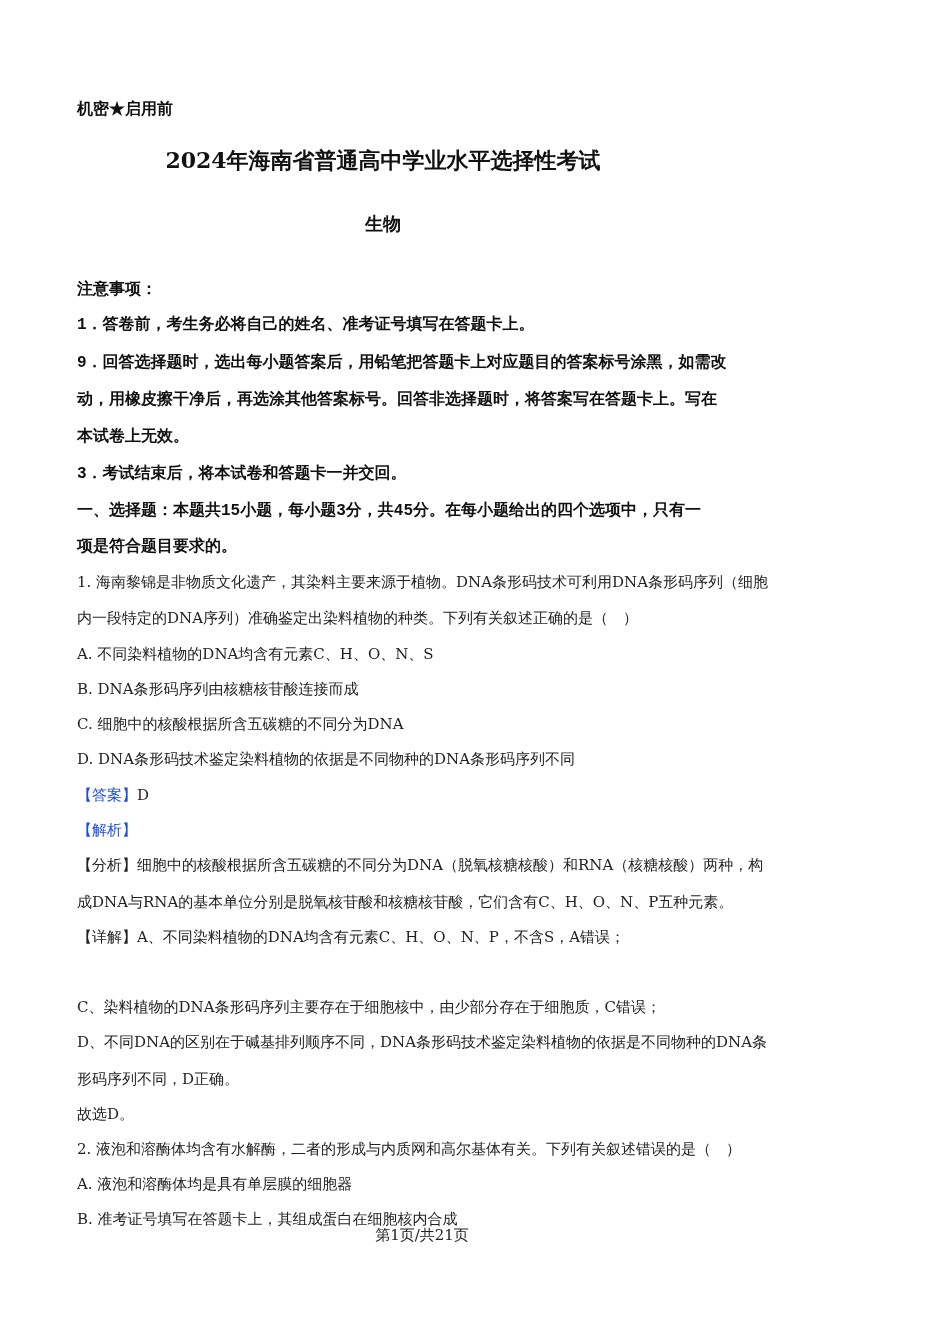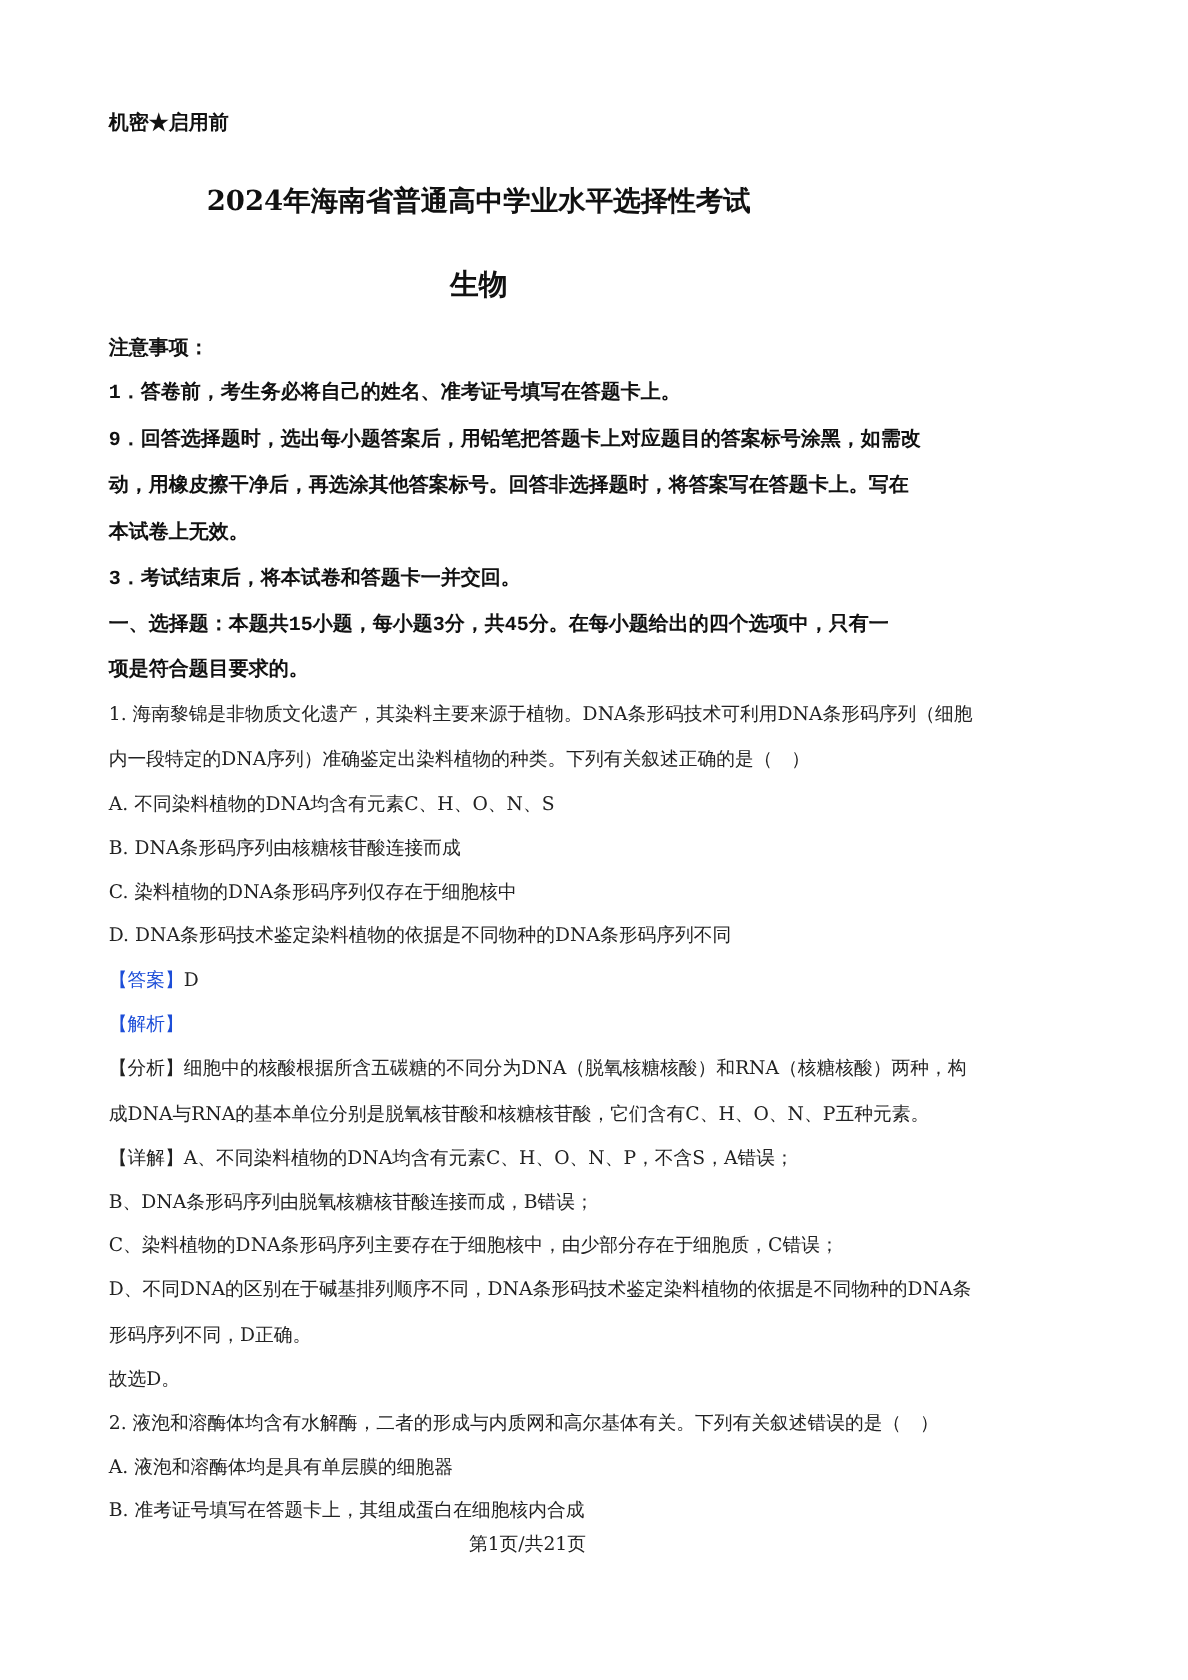--- a/index.html
+++ b/index.html
@@ -1,24 +1,24 @@
 <!DOCTYPE html>
 <html><head>
 <meta charset="utf-8">
 <style>
   html, body { margin: 0; padding: 0; background: #ffffff; }
   body { width: 950px; height: 1344px; position: relative; overflow: hidden;
          font-family: "DejaVu Serif", "Liberation Serif", serif; color: #111; }
   .page { position: absolute; left: 0; top: 0; width: 950px; height: 1344px; }
-  .line { position: absolute; left: 87px; white-space: nowrap; }
+  .line { position: absolute; left: 77px; white-space: nowrap; margin-top: 11px; }
   .bold { font-weight: bold; }
   .confidential { top: 88px; font-size: 16px; }
   .title { position: absolute; left: 0; width: 766px; text-align: center; font-weight: bold; }
   .main-title { top: 146px; font-size: 22px; }
-  .subject { top: 212px; font-size: 23px; }
+  .subject { top: 212px; font-size: 18px; }
   .notice { font-size: 16px; font-weight: bold; font-family: Liberation Mono, monospace; }
   .body-text { font-size: 15px; color: #222; }
   .blue { color: #1d4ed8; }
   .footer { position: absolute; left: 0; width: 844px; text-align: center; top: 1226px; font-size: 15px; color: #222; }
 </style>
 </head>
 <body>
 
 <div class="page">
 
@@ -33,37 +33,36 @@
   <div class="line notice" style="top:415px">本试卷上无效。</div>
   <div class="line notice" style="top:452px">3．考试结束后，将本试卷和答题卡一并交回。</div>
 
   <div class="line notice" style="top:489px">一、选择题：本题共15小题，每小题3分，共45分。在每小题给出的四个选项中，只有一</div>
   <div class="line notice" style="top:525px">项是符合题目要求的。</div>
 
   <div class="line body-text" style="top:562px">1. 海南黎锦是非物质文化遗产，其染料主要来源于植物。DNA条形码技术可利用DNA条形码序列（细胞</div>
   <div class="line body-text" style="top:598px">内一段特定的DNA序列）准确鉴定出染料植物的种类。下列有关叙述正确的是（　）</div>
   <div class="line body-text" style="top:634px">A. 不同染料植物的DNA均含有元素C、H、O、N、S</div>
   <div class="line body-text" style="top:669px">B. DNA条形码序列由核糖核苷酸连接而成</div>
-  <div class="line body-text" style="top:704px">C. 染料植物的DNA条形码序列仅存在于细胞核中</div>
+  <div class="line body-text" style="top:704px">C. 细胞中的核酸根据所含五碳糖的不同分为DNA</div>
   <div class="line body-text" style="top:739px">D. DNA条形码技术鉴定染料植物的依据是不同物种的DNA条形码序列不同</div>
 
   <div class="line body-text" style="top:775px">
     <span class="blue">【答案】</span><span>D</span>
   </div>
   <div class="line body-text blue" style="top:810px">【解析】</div>
 
   <div class="line body-text" style="top:845px">
     <span>【分析】</span><span>细胞中的核酸根据所含五碳糖的不同分为DNA（脱氧核糖核酸）和RNA（核糖核酸）两种，构</span>
   </div>
   <div class="line body-text" style="top:882px">成DNA与RNA的基本单位分别是脱氧核苷酸和核糖核苷酸，它们含有C、H、O、N、P五种元素。</div>
 
   <div class="line body-text" style="top:917px">
     <span>【详解】</span><span>A、不同染料植物的DNA均含有元素C、H、O、N、P，不含S，A错误；</span>
   </div>
-  <div class="line body-text" style="top:952px">B、DNA条形码序列由脱氧核糖核苷酸连接而成，B错误；</div>
   <div class="line body-text" style="top:987px">C、染料植物的DNA条形码序列主要存在于细胞核中，由少部分存在于细胞质，C错误；</div>
   <div class="line body-text" style="top:1022px">D、不同DNA的区别在于碱基排列顺序不同，DNA条形码技术鉴定染料植物的依据是不同物种的DNA条</div>
   <div class="line body-text" style="top:1059px">形码序列不同，D正确。</div>
   <div class="line body-text" style="top:1094px">故选D。</div>
 
   <div class="line body-text" style="top:1129px">2. 液泡和溶酶体均含有水解酶，二者的形成与内质网和高尔基体有关。下列有关叙述错误的是（　）</div>
   <div class="line body-text" style="top:1164px">A. 液泡和溶酶体均是具有单层膜的细胞器</div>
   <div class="line body-text" style="top:1199px">B. 准考证号填写在答题卡上，其组成蛋白在细胞核内合成</div>
 
   <div class="footer">第1页/共21页</div>

